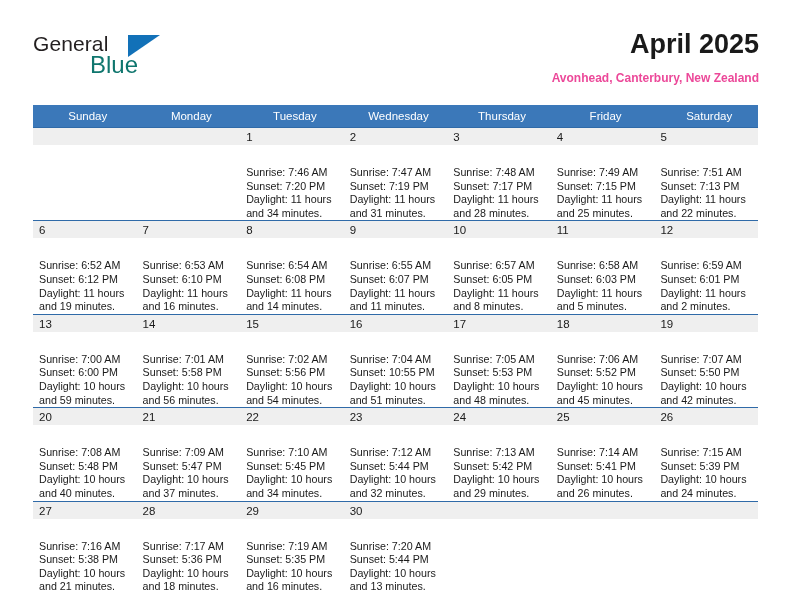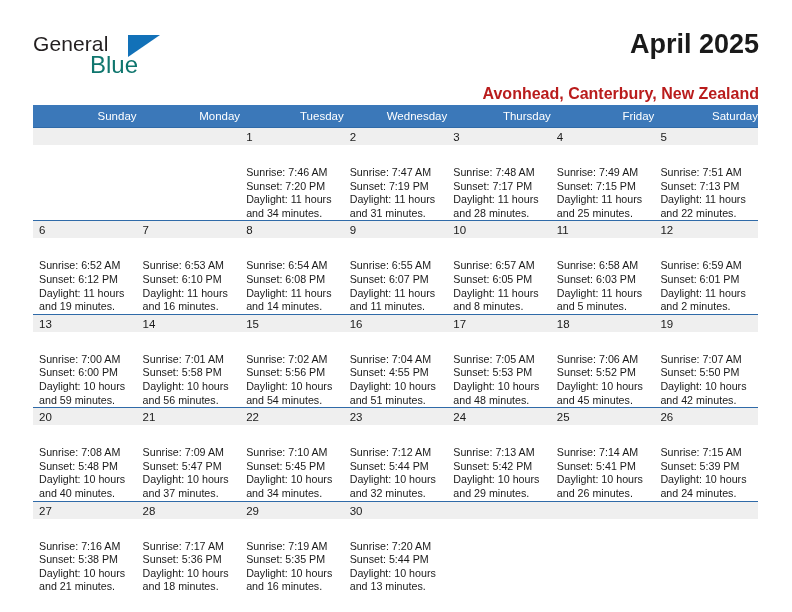--- a/index.html
+++ b/index.html
@@ -71,42 +71,42 @@
     text-align: right;
     font-weight: bold;
   }
   .cal-title {
     font-size: 27px;
     color: #1a1a1a;
     line-height: 32px;
     white-space: nowrap;
   }
   .cal-subtitle {
-    font-size: 16px;
-    color: #b91c1c;
+    font-size: 12px;
+    color: #ec4899;
     line-height: 20px;
-    margin-top: 24px;
+    margin-top: 8px;
     white-space: nowrap;
   }
 
   
   .calendar {
     position: absolute;
     left: 33px;
     top: 105px;
     width: 725px;
     border-collapse: collapse;
     table-layout: fixed;
   }
   .calendar th {
     background: #3b78b9;
     color: #ffffff;
     font-size: 11.5px;
     font-weight: normal;
-    text-align: right;
+    text-align: center;
     padding: 5px 0 5px 6px;
     height: 9px;
     vertical-align: middle;
     margin-left: 12px;
   }
   .calendar td {
     width: 103.57px;
     vertical-align: top;
     padding: 0;
     border-top: 1.4px solid #2f6aa8;
@@ -357,21 +357,21 @@
               <div>Daylight: 10 hours</div>
               <div>and 54 minutes.</div>
             </div>
           </div>
         </td>
         <td>
           <div class="cell-inner">
             <div class="date-band">16</div>
             <div class="cell-body">
               <div>Sunrise: 7:04 AM</div>
-              <div>Sunset: 4:55 PM</div>
+              <div>Sunset: 10:55 PM</div>
               <div>Daylight: 10 hours</div>
               <div>and 51 minutes.</div>
             </div>
           </div>
         </td>
         <td>
           <div class="cell-inner">
             <div class="date-band">17</div>
             <div class="cell-body">
               <div>Sunrise: 7:05 AM</div>

